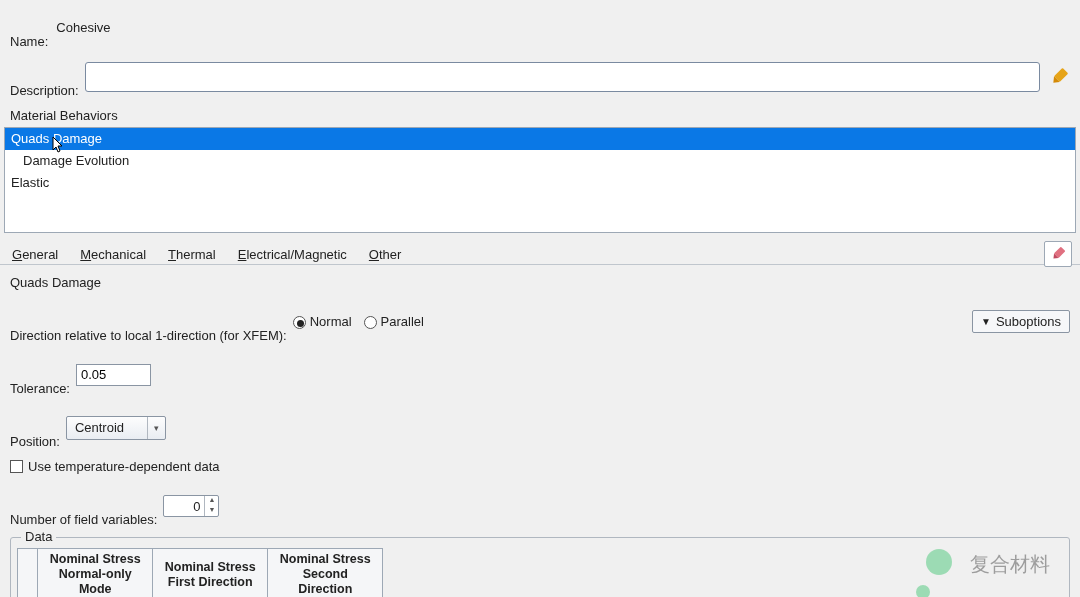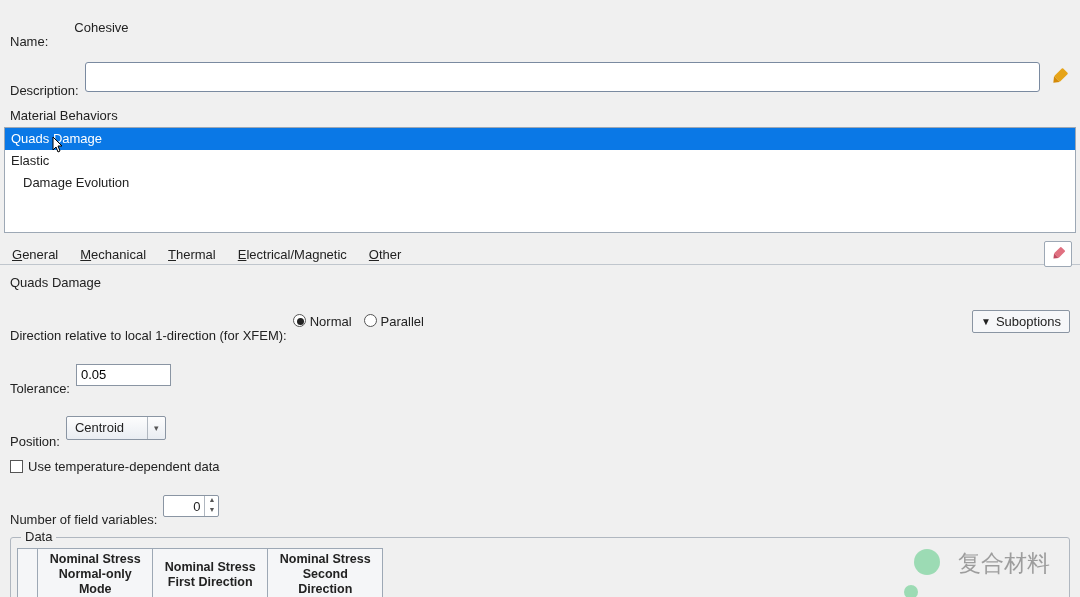--- a/index.html
+++ b/index.html
@@ -8,21 +8,21 @@
     font-family: "Segoe UI", Tahoma, sans-serif;
     font-size: 13px;
     color: #222;
     background: #f0f0f0;
     width: 1080px; height: 597px;
     overflow: hidden;
   }
   .pad { padding: 6px 10px 0 10px; }
   .row { display: flex; align-items: center; margin-bottom: 6px; }
   .label { margin-right: 6px; margin-top: 28px; }
-  .name-val { margin-left: 20px; }
+  .name-val { margin-left: 2px; }
   .desc-input {
     flex: 1; height: 30px;
     border: 1px solid #7a8aa0;
     border-radius: 3px;
     background: #fff;
     padding: 4px 6px;
     font: inherit;
   }
   .edit-icon {
     width: 22px; height: 22px;
@@ -84,41 +84,41 @@
     border: 1px solid #9da8b5;
     background: #fff;
     display: flex; align-items: center; justify-content: center;
     border-radius: 2px;
     cursor: pointer;
   }
   .panel { padding: 10px 10px 0 10px; }
   .panel-title { margin-bottom: 10px; }
   .panel-row { display: flex; align-items: center; margin-bottom: 10px; }
   .panel-row .label { white-space: nowrap; }
-  .radio { display: inline-flex; align-items: flex-start; margin-right: 12px; cursor: pointer; }
+  .radio { display: inline-flex; align-items: flex-end; margin-right: 12px; cursor: pointer; }
   .radio .dot {
     width: 13px; height: 13px; border: 1px solid #555; border-radius: 50%;
     margin-right: 4px; position: relative; background: #fff;
   }
   .radio.checked .dot::after {
     content: ""; position: absolute; left: 3px; top: 3px;
     width: 7px; height: 7px; background: #222; border-radius: 50%;
   }
   .suboptions {
     margin-left: auto;
     border: 1px solid #8a95a3;
     background: #f6f7f9;
     padding: 3px 8px;
     display: flex; align-items: center;
     cursor: pointer;
     border-radius: 2px;
   }
   .suboptions .arrow { margin-right: 5px; font-size: 10px; }
   .small-input {
-    width: 95px; height: 22px;
+    width: 75px; height: 22px;
     border: 1px solid #8a95a3;
     background: #fff;
     padding: 2px 4px;
     font: inherit;
   }
   .combo {
     display: inline-flex; align-items: stretch;
     height: 24px;
     border: 1px solid #8a95a3;
     background: linear-gradient(#fdfdfd, #e9edf2);
@@ -169,21 +169,21 @@
   }
   table.data td.rownum {
     width: 18px; font-weight: 600; background: #f5f6f8;
   }
   table.data th.rownum-h { width: 18px; background: #f5f6f8; }
   table.data td.sel { background: #0a78e6; color: #fff; }
   .watermark {
     position: absolute; right: 30px; bottom: 18px;
     display: flex; align-items: center; gap: 14px;
     color: rgba(90,90,90,0.55);
-    font-size: 23px;
+    font-size: 20px;
     pointer-events: none;
   }
   .watermark .circ {
     width: 26px; height: 26px; border-radius: 50%;
     background: rgba(0,180,70,0.35);
     position: relative;
   }
   .watermark .circ.small {
     width: 14px; height: 14px;
     margin-left: -10px; margin-top: 10px;
@@ -209,22 +209,22 @@
         <div class="body"></div>
           <div class="tip"></div>
       </div>
     </div>
   </div>
 </div>
 
 <div class="section-label">Material Behaviors</div>
 <div class="behaviors">
   <div class="item selected">Quads Damage</div>
+  <div class="item indent">Damage Evolution</div>
   <div class="item">Elastic</div>
-  <div class="item indent">Damage Evolution</div>
 </div>
 
 <svg class="cursor-arrow" style="left:52px; top:136px;" width="14" height="18" viewBox="0 0 14 18">
   <path d="M1 1 L1 14 L4 11 L6 16 L8 15 L6 10 L10 10 Z" fill="#fff" stroke="#000" stroke-width="1"></path>
 </svg>
 
 <div class="tabs">
   <div class="tab"><span class="u">G</span><span>eneral</span></div>
   <div class="tab"><span class="u">M</span><span>echanical</span></div>
   <div class="tab"><span class="u">T</span><span>hermal</span></div>

